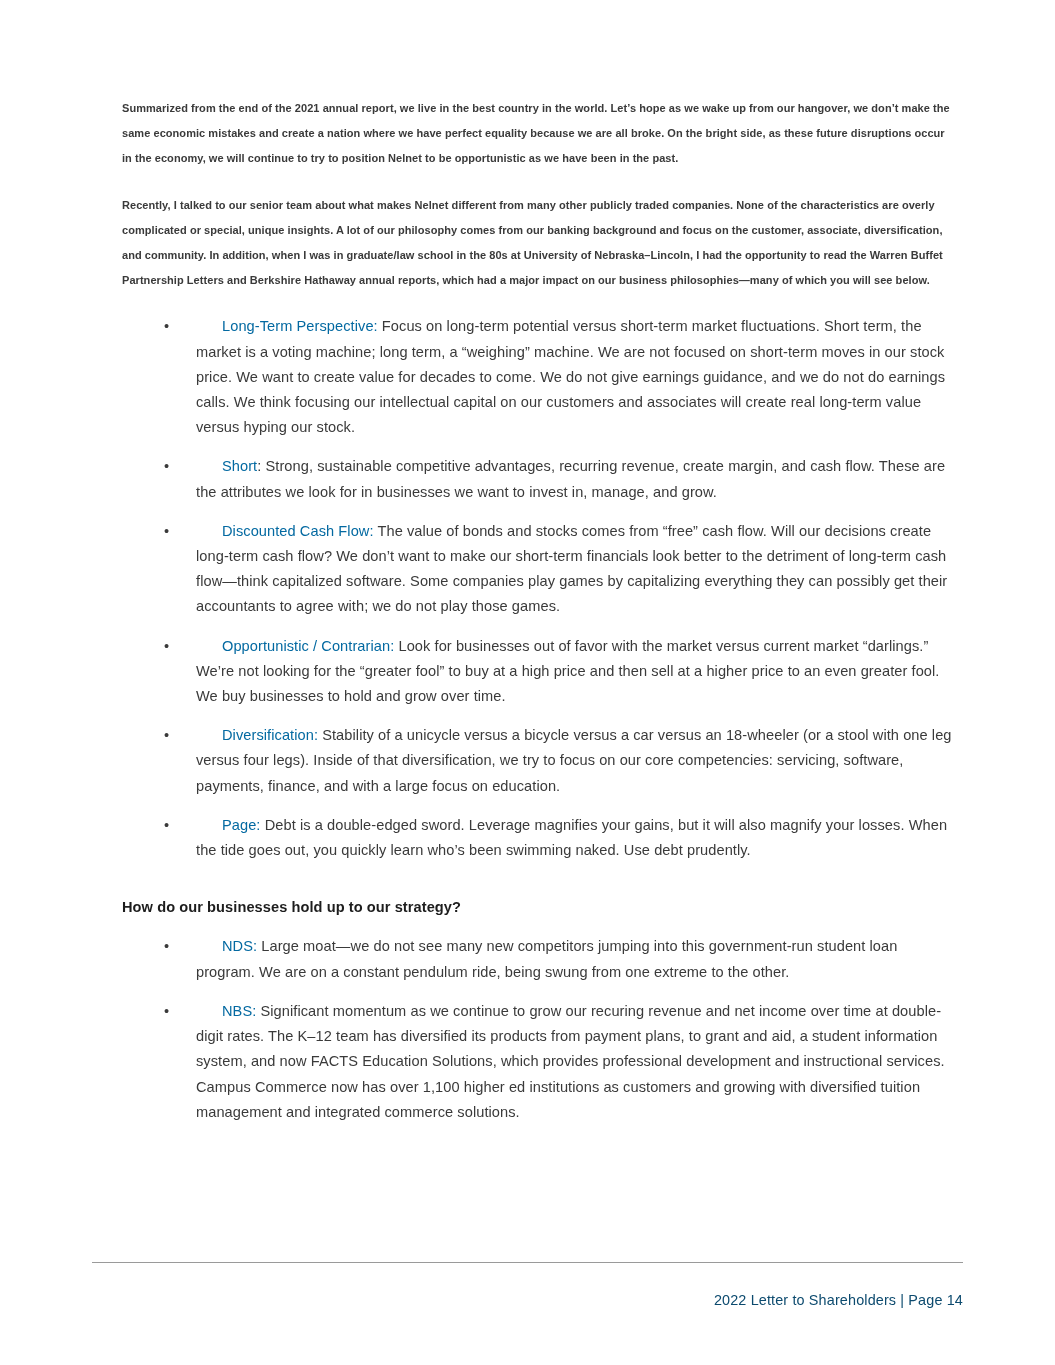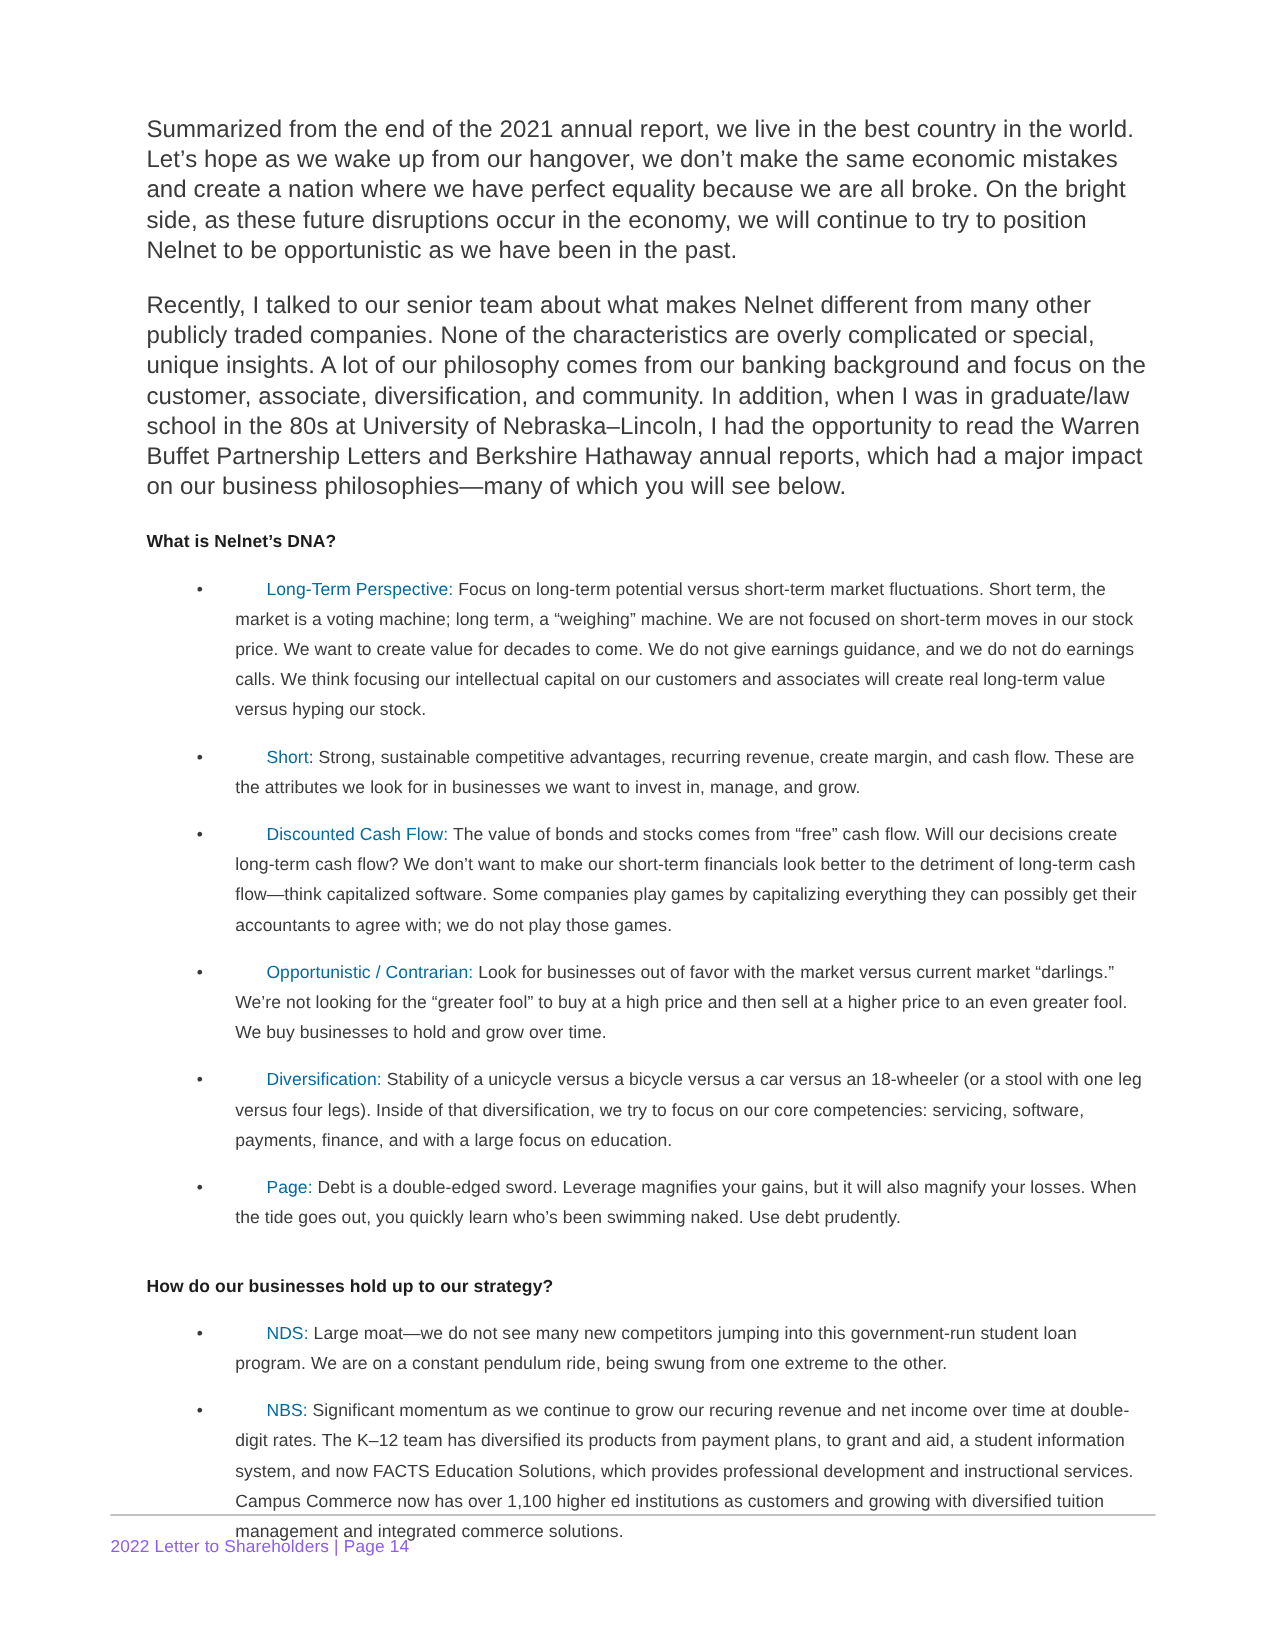--- a/index.html
+++ b/index.html
@@ -23,25 +23,26 @@
     overflow: hidden;
   }
   .content {
     position: absolute;
     left: 122px;
     top: 96px;
     width: 833px;
   }
   p.para {
     margin: 0 0 21px 0;
-    font-size: 20px;
+    font-size: 11px;
     line-height: 25.2px;
     color: #3a3a3a;
     text-align: left;
     letter-spacing: 0.005em;
+    font-weight: bold;
   }
   h2.section-heading {
     margin: 8px 0 14px 0;
     font-size: 14.6px;
     line-height: 25.2px;
     font-weight: bold;
     color: #1d1d1d;
     letter-spacing: 0.005em;
   }
   ul.bullets {
@@ -81,38 +82,38 @@
     right: 92px;
     top: 1262px;
     height: 60px;
   }
   .footer-rule {
     width: 100%;
     height: 1px;
     background: #9a9a9a;
   }
   .footer-text {
-    margin-top: 16px;
+    margin-top: 27px;
+    text-align: right;
     font-size: 14.4px;
     line-height: 20px;
-    color: #8b5cf6;
+    color: #0c4a6e;
     letter-spacing: 0.01em;
   }
 </style>
 </head>
 <body>
 
 <div class="page">
 
   <div class="content">
 
     <p class="para">Summarized from the end of the 2021 annual report, we live in the best country in the world. Let’s hope as we wake up from our hangover, we don’t make the same economic mistakes and create a nation where we have perfect equality because we are all broke. On the bright side, as these future disruptions occur in the economy, we will continue to try to position Nelnet to be opportunistic as we have been in the past.</p>
     <p class="para">Recently, I talked to our senior team about what makes Nelnet different from many other publicly traded companies. None of the characteristics are overly complicated or special, unique insights. A lot of our philosophy comes from our banking background and focus on the customer, associate, diversification, and community. In addition, when I was in graduate/law school in the 80s at University of Nebraska–Lincoln, I had the opportunity to read the Warren Buffet Partnership Letters and Berkshire Hathaway annual reports, which had a major impact on our business philosophies—many of which you will see below.</p>
 
-    <h2 class="section-heading">What is Nelnet’s DNA?</h2>
 
     <ul class="bullets">
       <li>
         <span class="bullet-marker">•</span><span class="lead">Long-Term Perspective:</span><span> Focus on long-term potential versus short-term market fluctuations. Short term, the market is a voting machine; long term, a “weighing” machine. We are not focused on short-term moves in our stock price. We want to create value for decades to come. We do not give earnings guidance, and we do not do earnings calls. We think focusing our intellectual capital on our customers and associates will create real long-term value versus hyping our stock.</span>
       </li>
       <li>
         <span class="bullet-marker">•</span><span class="lead">Short</span><span>: Strong, sustainable competitive advantages, recurring revenue, create margin, and cash flow. These are the attributes we look for in businesses we want to invest in, manage, and grow.</span>
       </li>
       <li>
         <span class="bullet-marker">•</span><span class="lead">Discounted Cash Flow:</span><span> The value of bonds and stocks comes from “free” cash flow. Will our decisions create long-term cash flow? We don’t want to make our short-term financials look better to the detriment of long-term cash flow—think capitalized software. Some companies play games by capitalizing everything they can possibly get their accountants to agree with; we do not play those games.</span>

